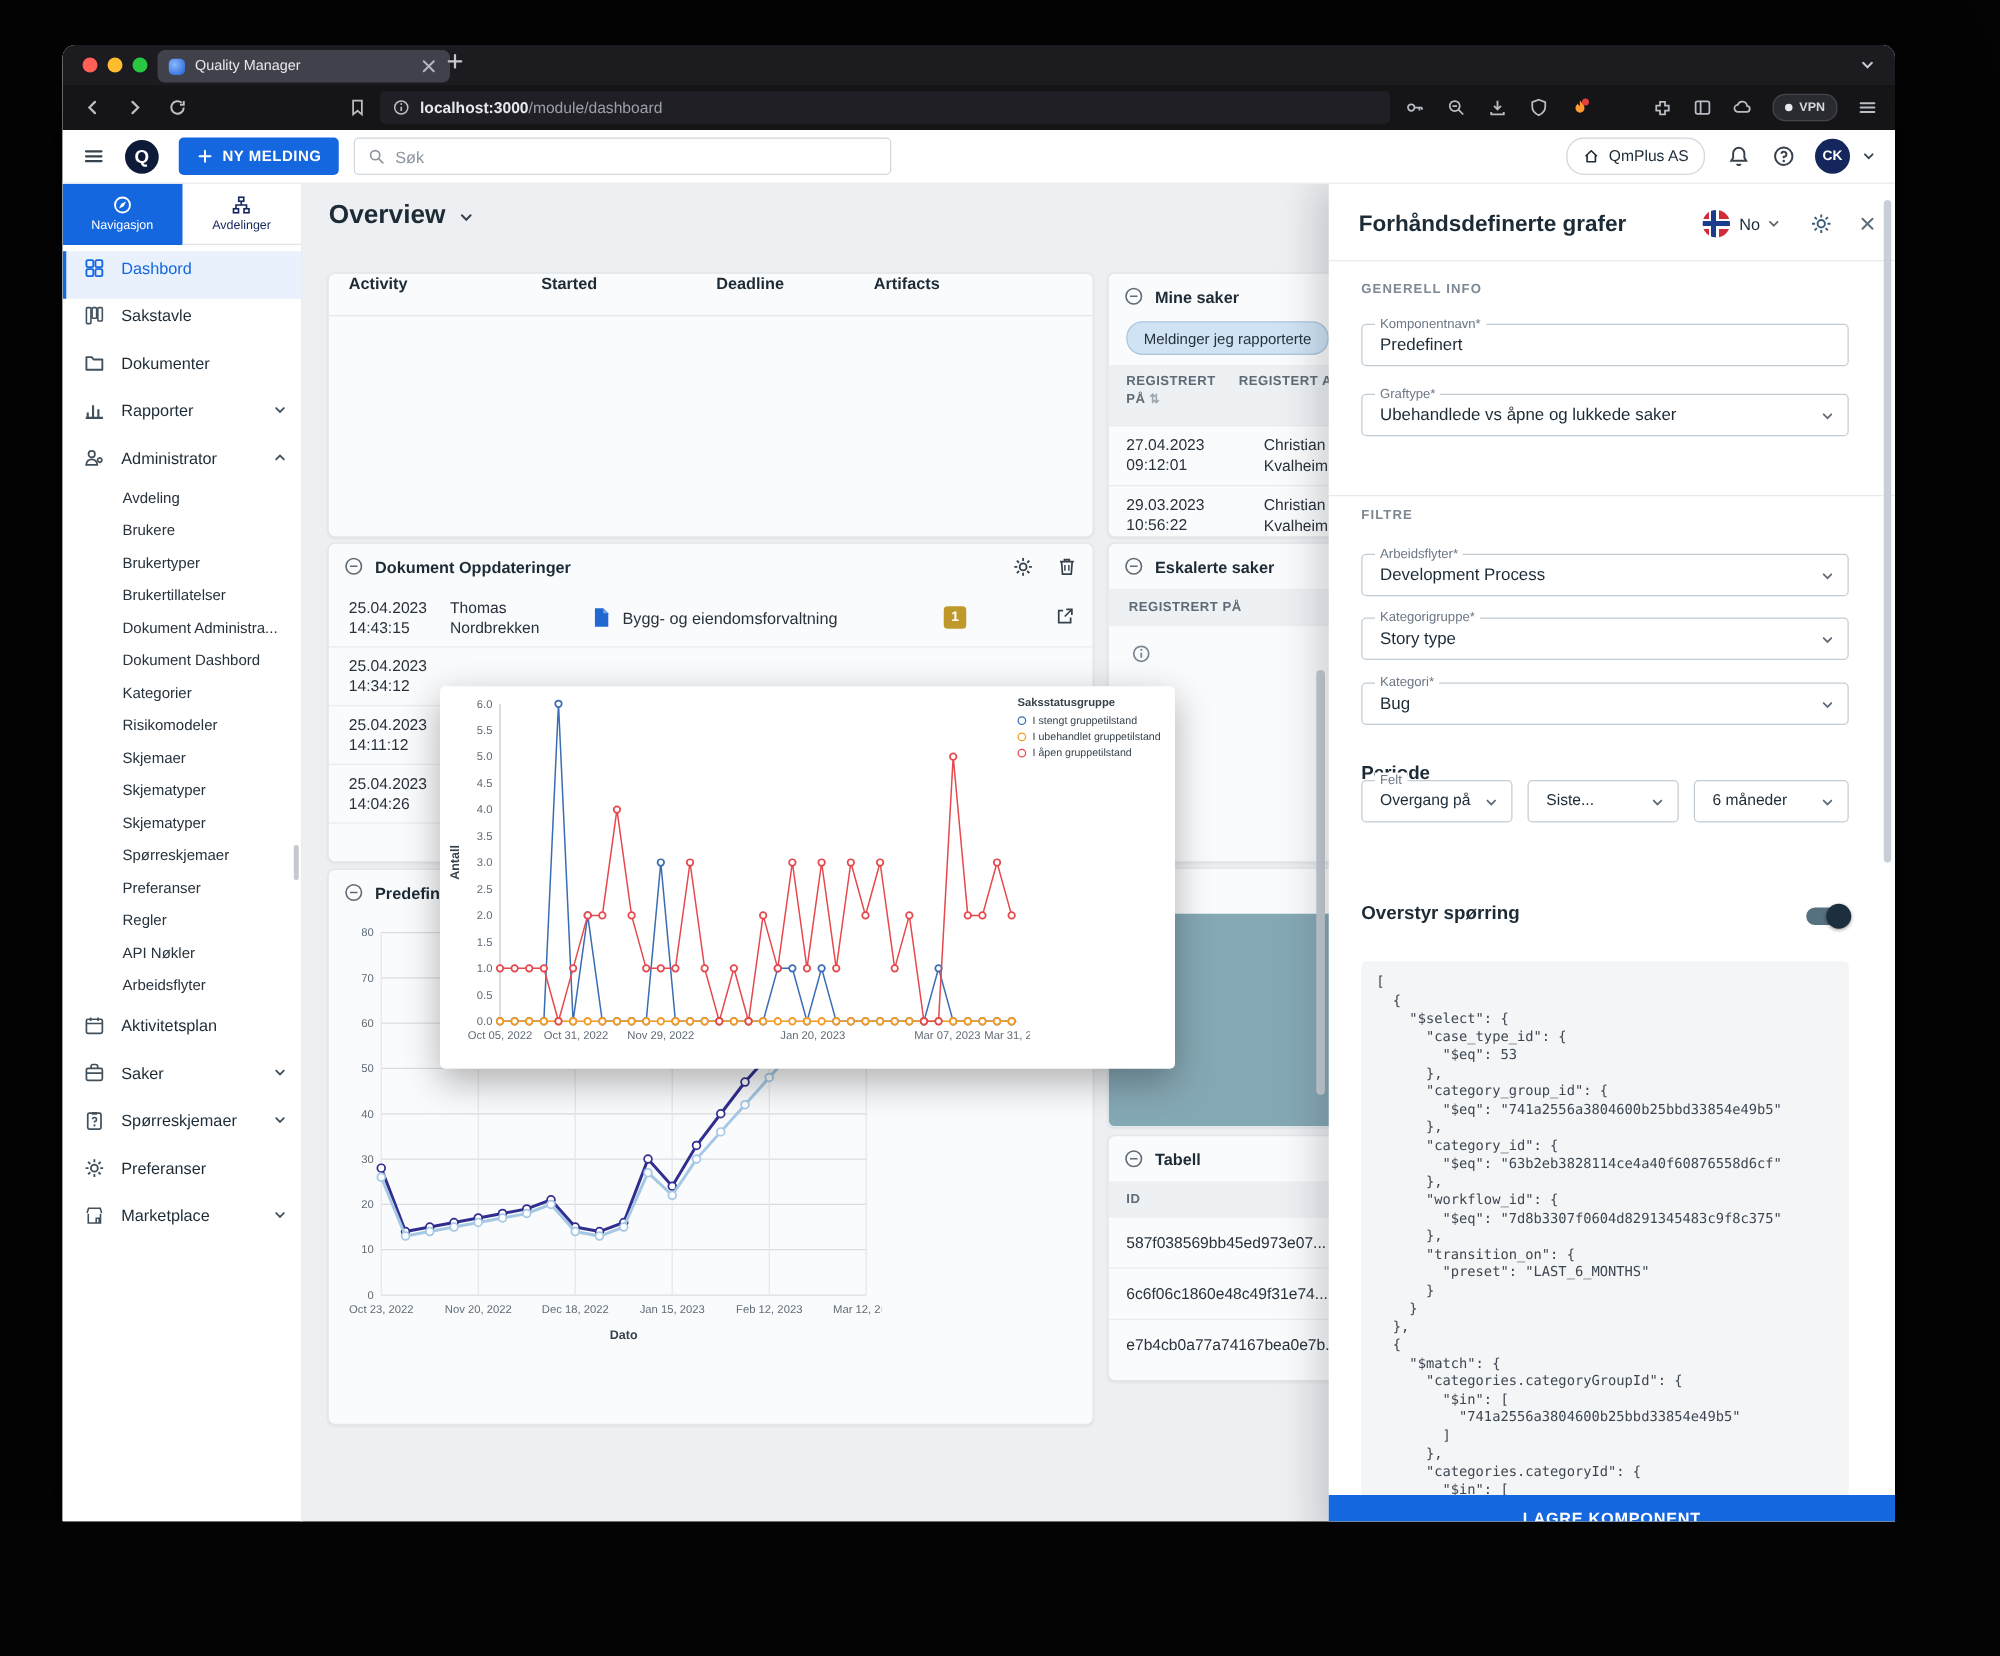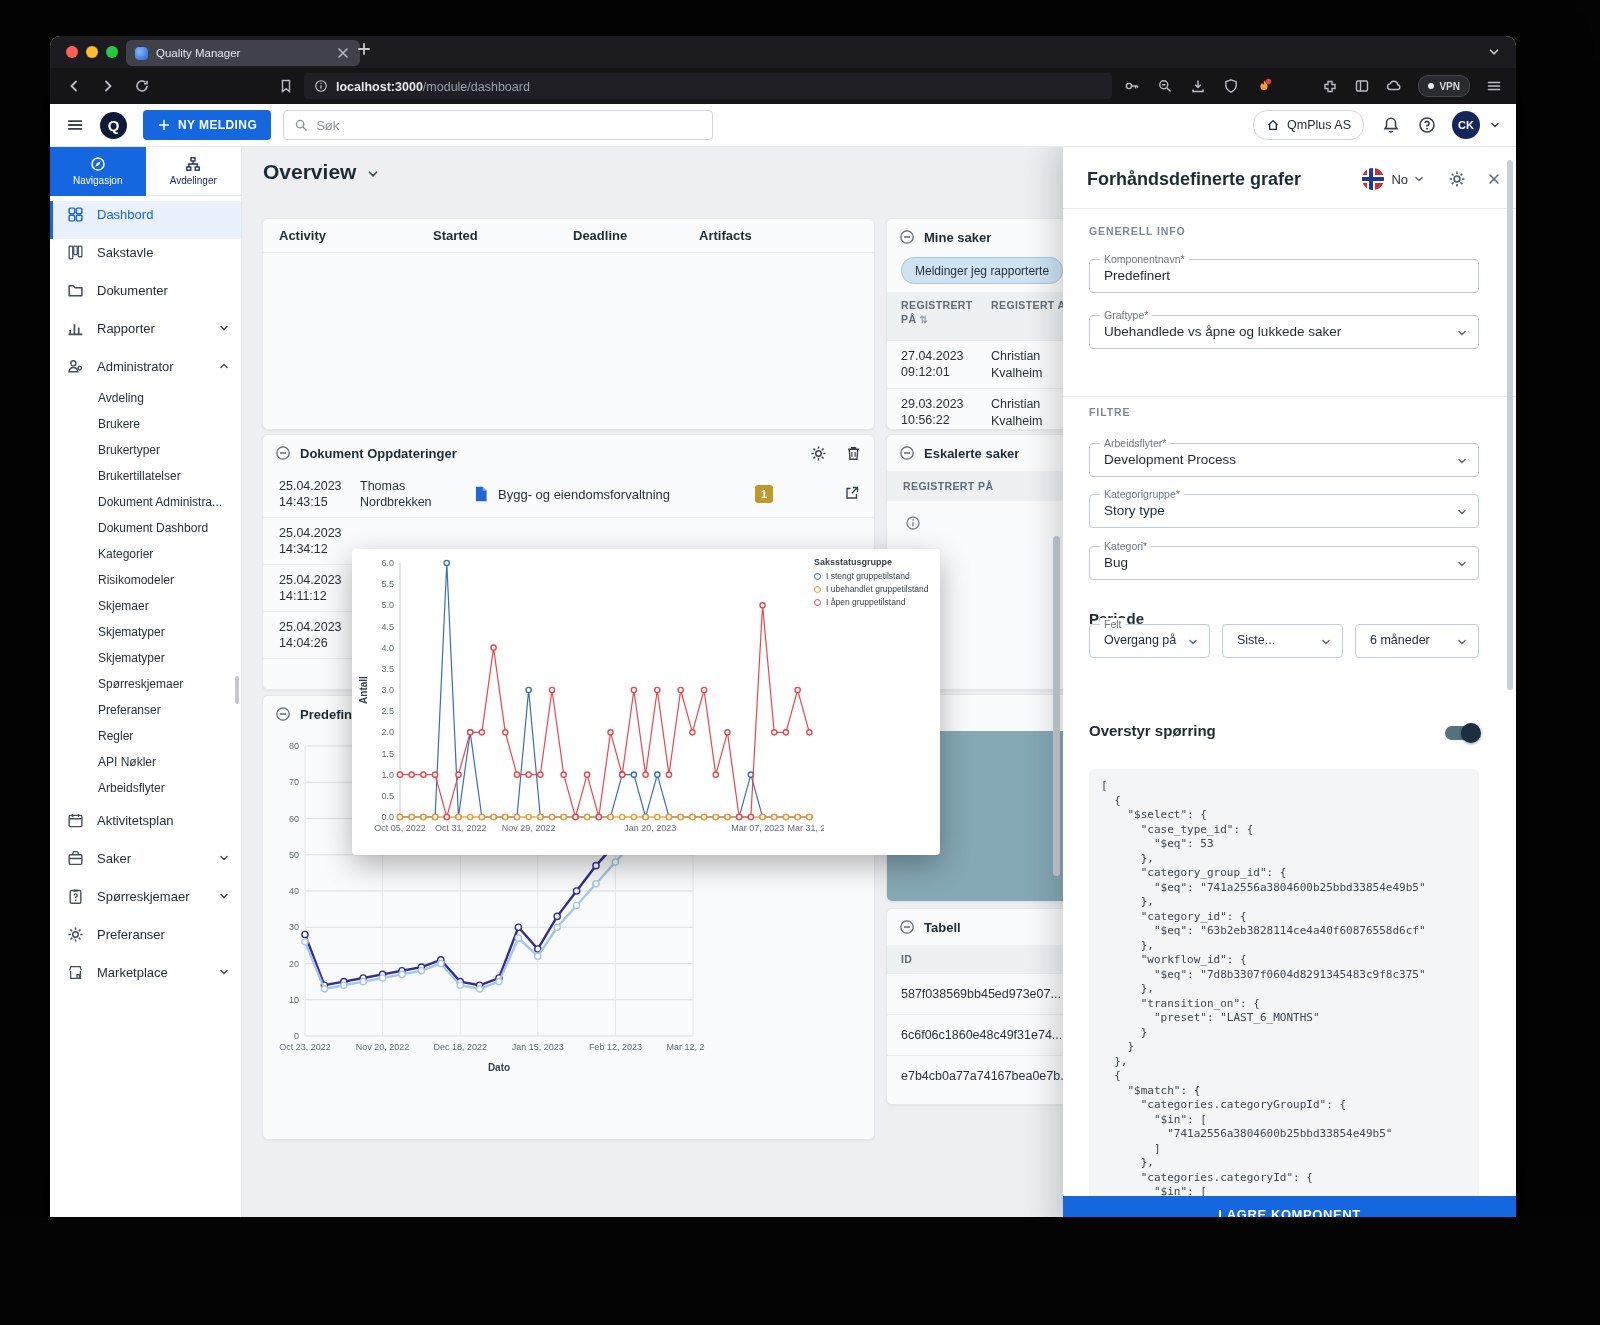--- a/index.html
+++ b/index.html
@@ -82,21 +82,21 @@
   .card-tools .ico{width:17px;height:17px;}
 
   #card-activities{left:21px;top:72px;width:613px;height:212px;}
   #card-mycases{left:645px;top:72px;width:275px;height:212px;}
   #card-docs{left:21px;top:288px;width:613px;height:256px;}
   #card-escalated{left:645px;top:288px;width:275px;height:256px;}
   #card-teal{left:645px;top:548px;width:275px;height:208px;}
   #card-predef{left:21px;top:549px;width:613px;height:445px;}
   #card-tabell{left:645px;top:762px;width:275px;height:197px;}
 
-  .thead-plain{display:flex;height:33px;align-items:center;border-bottom:1px solid #e4e7ea;font-size:13px;font-weight:bold;color:#1d2b36;}
+  .thead-plain{display:flex;height:33px;border-bottom:1px solid #e4e7ea;font-size:13px;font-weight:bold;color:#1d2b36;}
   .thead-plain span{box-sizing:border-box;}
   .thead-plain span:nth-child(1){width:170px;padding-left:16px;}
   .thead-plain span:nth-child(2){width:140px;}
   .thead-plain span:nth-child(3){width:126px;}
 
   .thead-gray{display:flex;align-items:center;background:#eef1f4;font-size:10.5px;font-weight:bold;color:#5f6b76;text-transform:uppercase;letter-spacing:.4px;}
   .sort{font-size:10px;color:#9aa4ad;margin-left:3px;}
 
   .docs-head{height:30px;}
   .docs-head span,.doc-row > div{box-sizing:border-box;}
@@ -107,21 +107,21 @@
   .doc-row{display:flex;align-items:center;min-height:46px;border-bottom:1px solid #e9ecef;font-size:12.5px;color:#28323c;}
   .two-line div{line-height:1.3;}
   .doc-cell{display:flex;align-items:center;gap:8px;font-size:13px;}
   .ver-badge{width:18px;height:18px;border-radius:3px;background:#c0992c;color:#fff;font-size:11px;font-weight:bold;display:flex;align-items:center;justify-content:center;}
   .row-action{margin-left:auto;margin-right:14px;color:#37424c;}
 
   .pill{display:inline-flex;align-items:center;height:25px;padding:0 13px;border-radius:13px;background:#cfe3f4;border:1px solid #a9c6dd;color:#27323c;font-size:12px;white-space:nowrap;}
   .mycases-head{height:42px;align-items:flex-start;padding-top:6px;}
   .mc-col1{width:90px;padding-left:14px;line-height:1.35;}
   .mc-col2{width:90px;line-height:1.35;}
-  .mc-row{display:flex;min-height:48px;border-top:1px solid #e9ecef;font-size:12.5px;color:#28323c;padding-top:7px;box-sizing:border-box;}
+  .mc-row{display:flex;min-height:48px;border-top:1px solid #e9ecef;font-size:12.5px;color:#28323c;padding-top:7px;box-sizing:border-box;gap:20px;}
 
   .esc-head{height:30px;}
   .esc-col{padding-left:16px;}
   .esc-info{margin:14px 0 0 18px;color:#7d8893;}
 
   .teal-fill{position:absolute;left:0;top:36px;right:0;bottom:0;background:#85a8b5;}
 
   .tabell-head{height:28px;}
   .tb-col{padding-left:14px;}
   .tb-row{display:flex;align-items:center;height:41px;border-top:1px solid #e9ecef;font-size:12.5px;color:#28323c;padding-left:14px;box-sizing:border-box;white-space:nowrap;overflow:hidden;}

